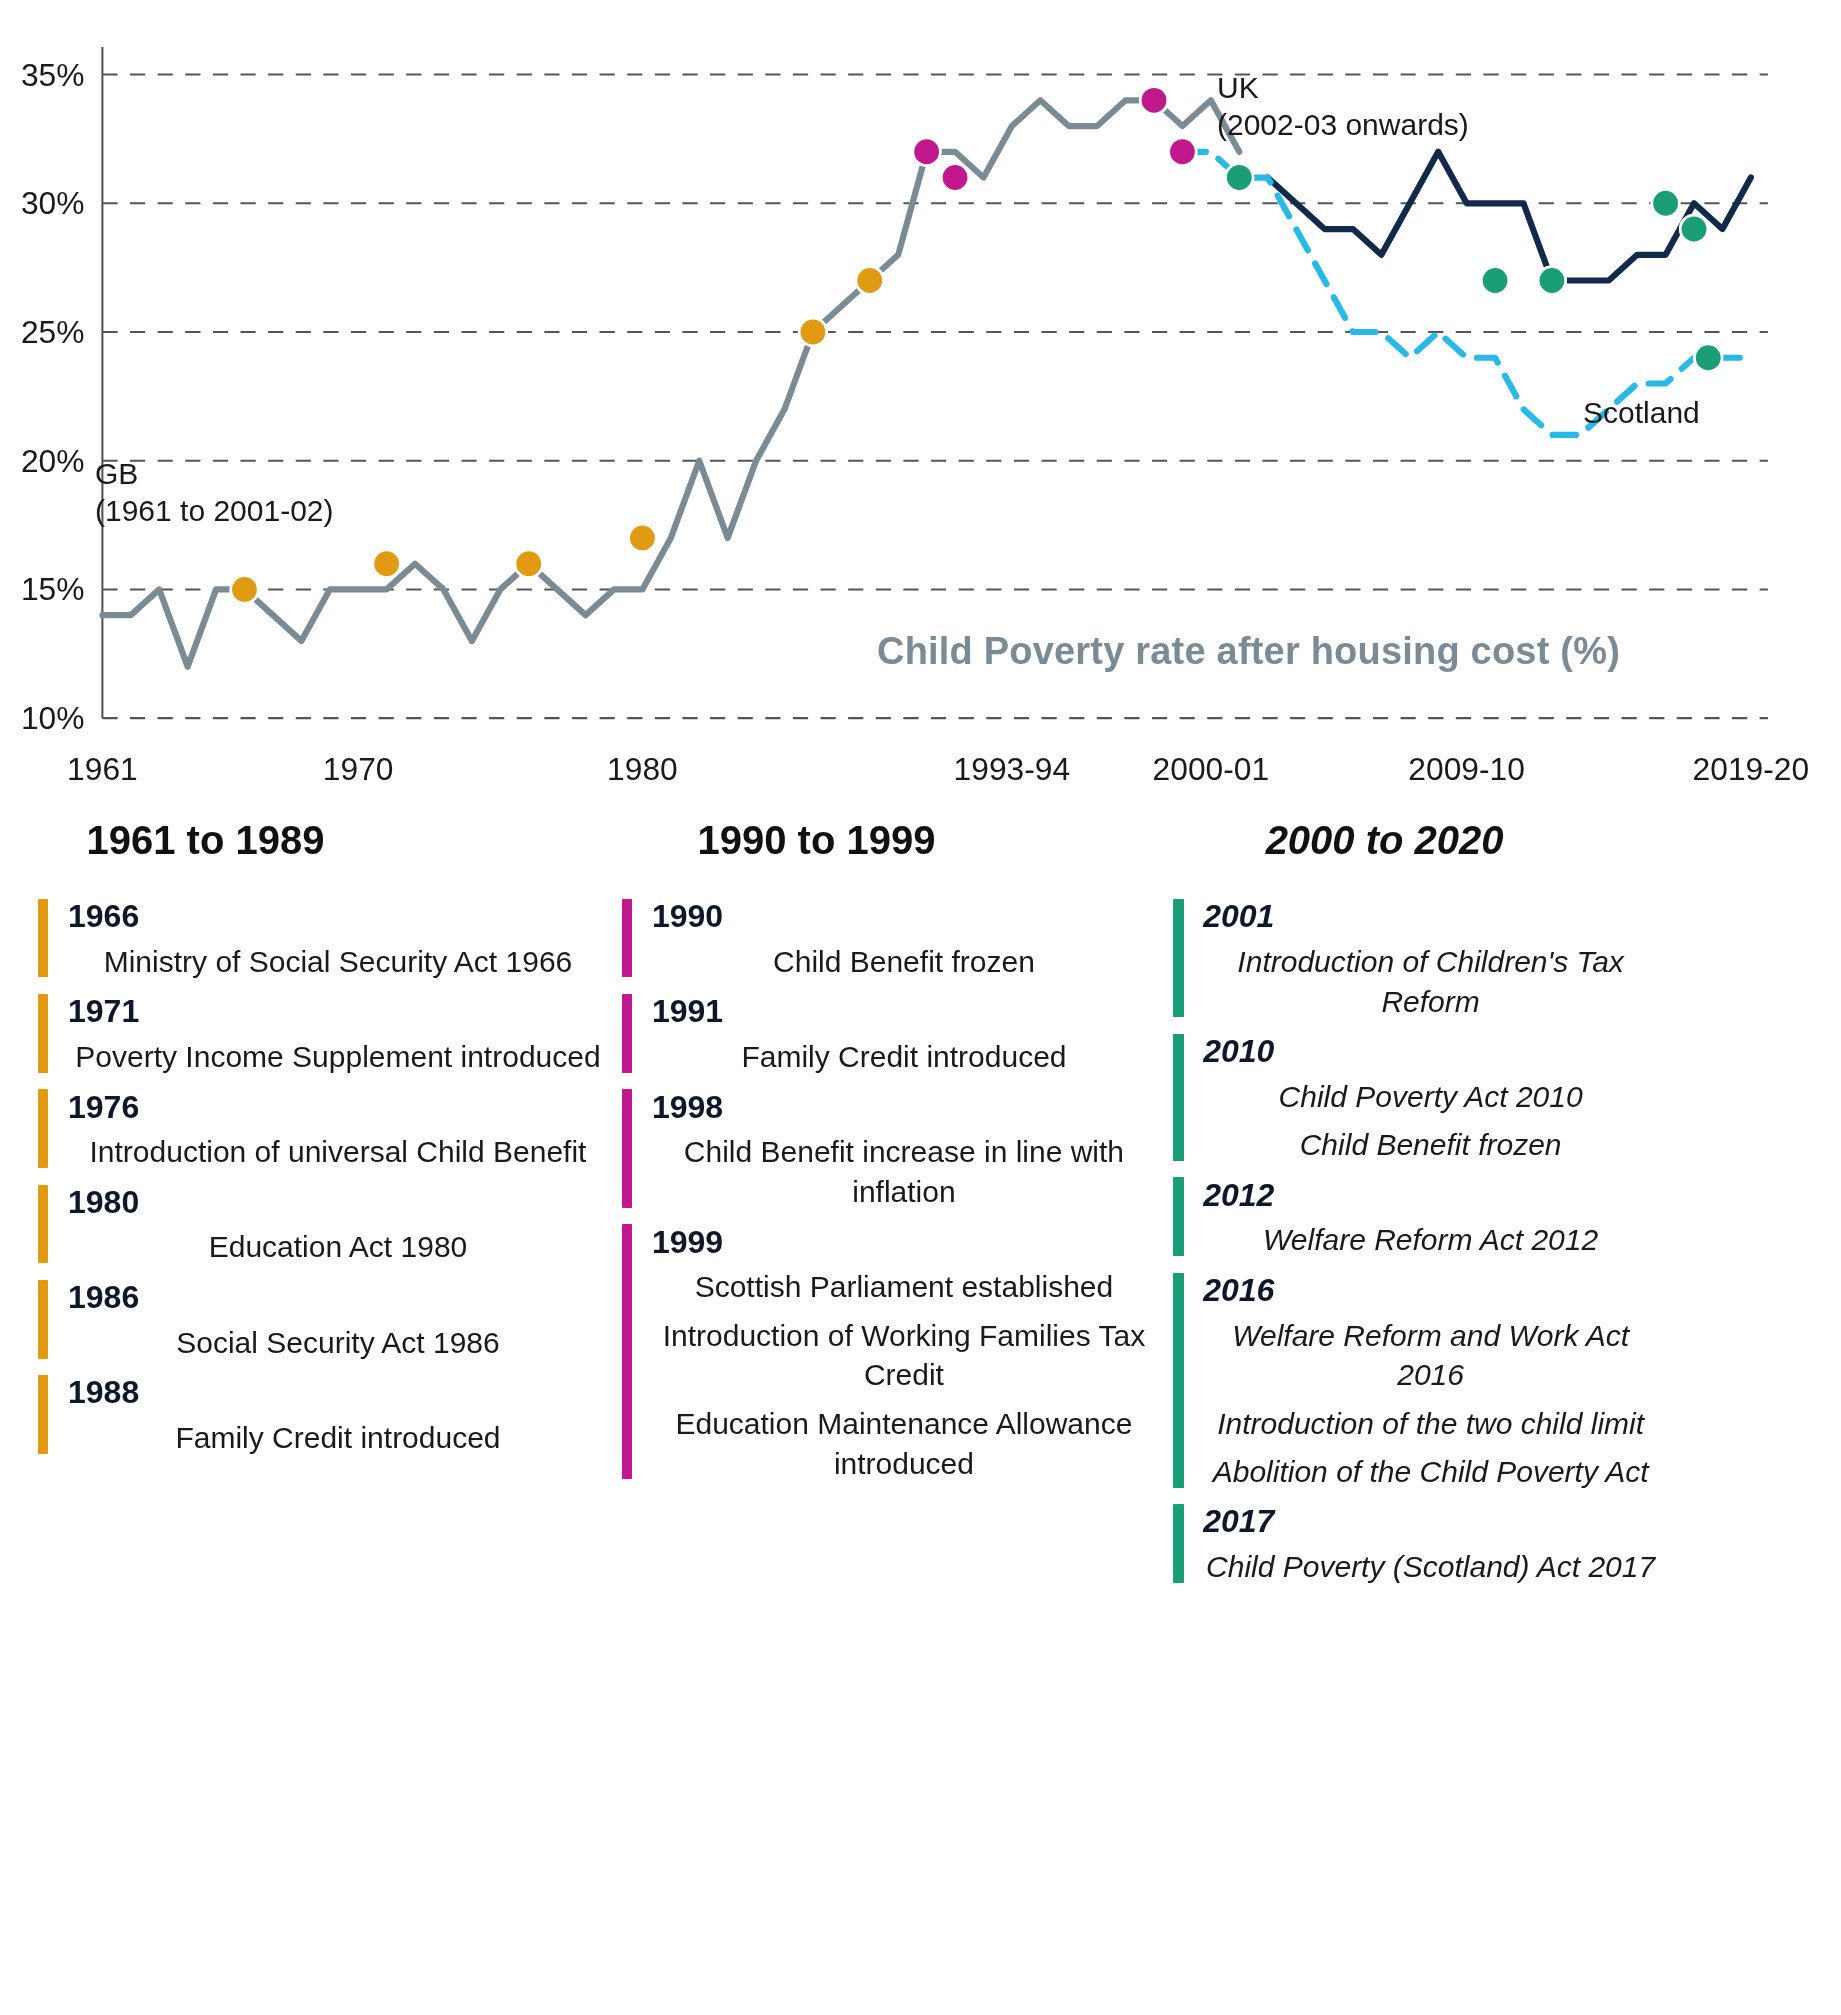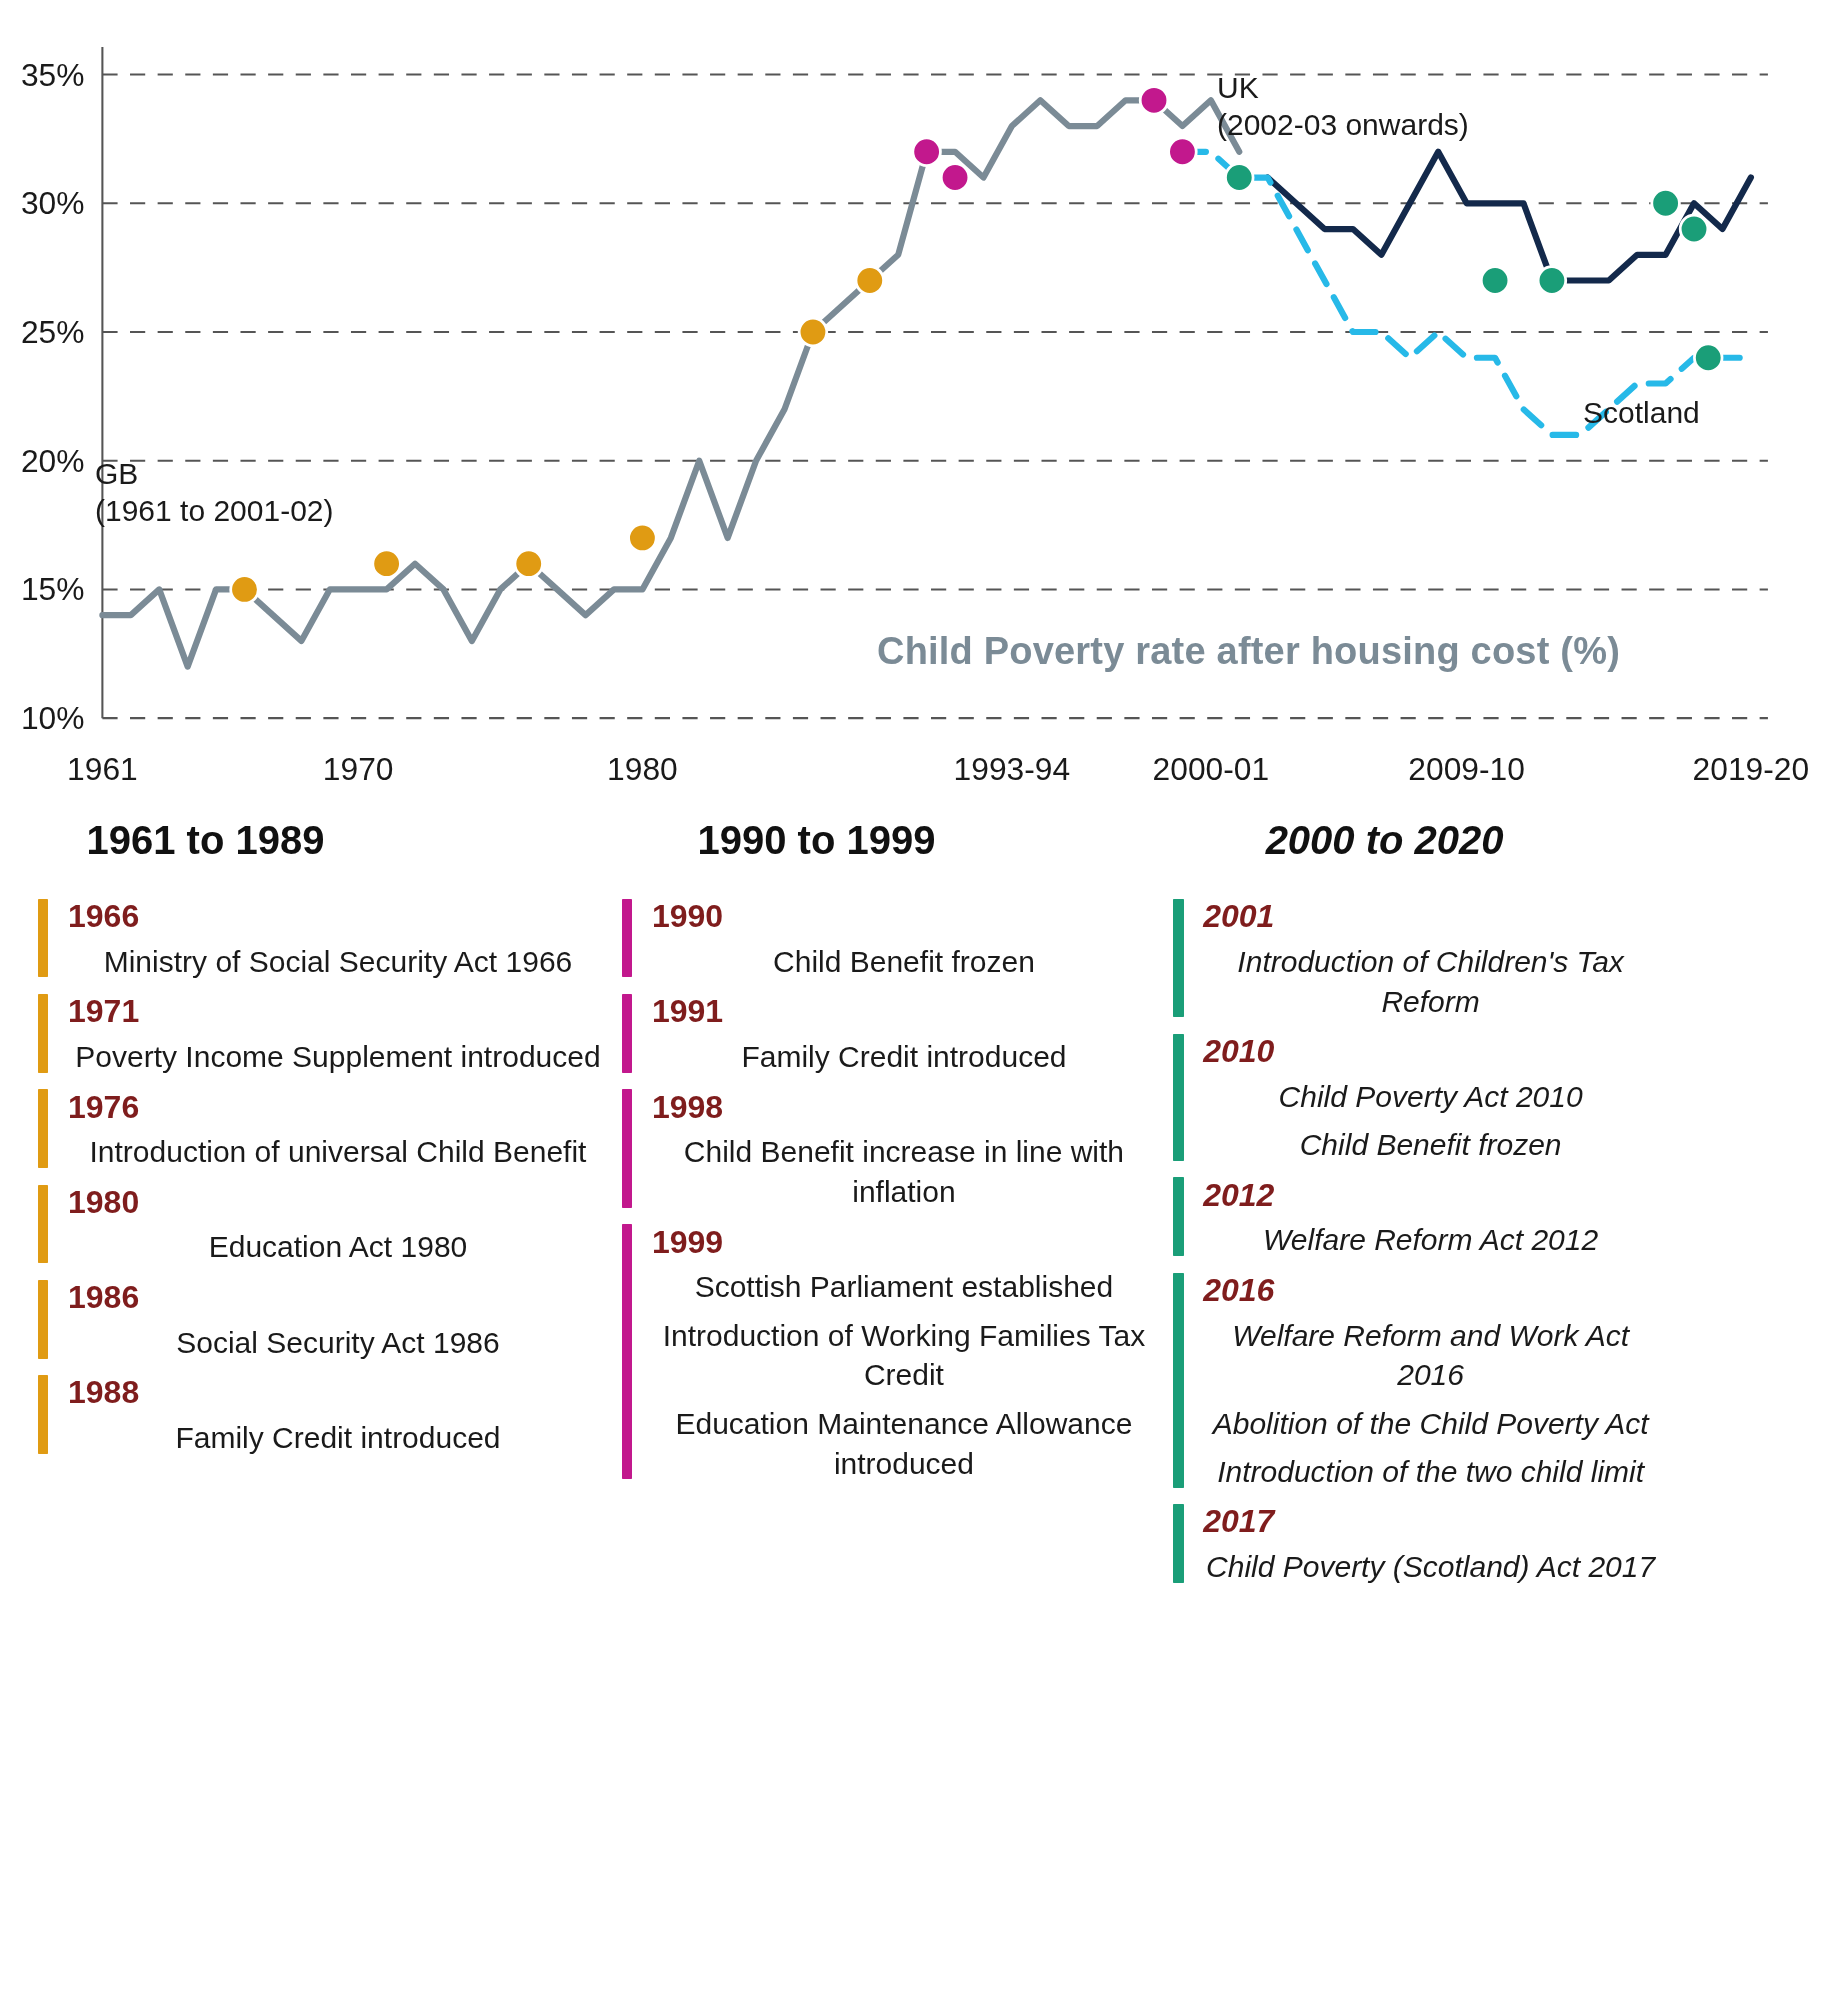--- a/index.html
+++ b/index.html
@@ -98,21 +98,21 @@
     position: absolute;
     left: 0;
     top: 2.8px;
     bottom: 4.1px;
     width: 10.4px;
     border-radius: 0.7px;
   }
   .tl-year {
     font-size: 32px;
     font-weight: bold;
-    color: #7f1d1d;
+    color: #0f172a;
     line-height: 1.3;
     margin-bottom: 4.1px;
   }
   .tl-item {
     font-size: 30px;
     color: #1a1a1a;
     line-height: 1.33;
     margin-bottom: 8.3px;
     text-align: center;
   }
@@ -246,22 +246,22 @@
       </div>
       <div class="tl-entry">
         <div class="tl-bar" style="background: rgb(26, 158, 120);"></div>
         <div class="tl-year">2012</div>
         <div class="tl-item">Welfare Reform Act 2012</div>
       </div>
       <div class="tl-entry">
         <div class="tl-bar" style="background: rgb(26, 158, 120);"></div>
         <div class="tl-year">2016</div>
         <div class="tl-item">Welfare Reform and Work Act 2016</div>
+        <div class="tl-item">Introduction of the two child limit</div>
         <div class="tl-item">Abolition of the Child Poverty Act</div>
-        <div class="tl-item">Introduction of the two child limit</div>
       </div>
       <div class="tl-entry">
         <div class="tl-bar" style="background: rgb(26, 158, 120);"></div>
         <div class="tl-year">2017</div>
         <div class="tl-item">Child Poverty (Scotland) Act 2017</div>
       </div>
     </div>
   </div>
 
 

